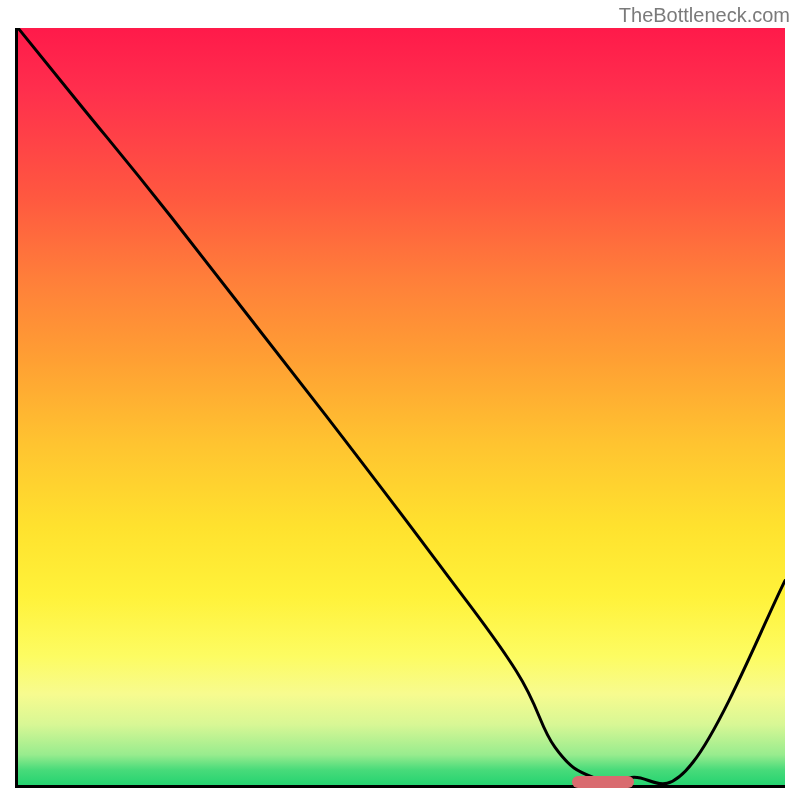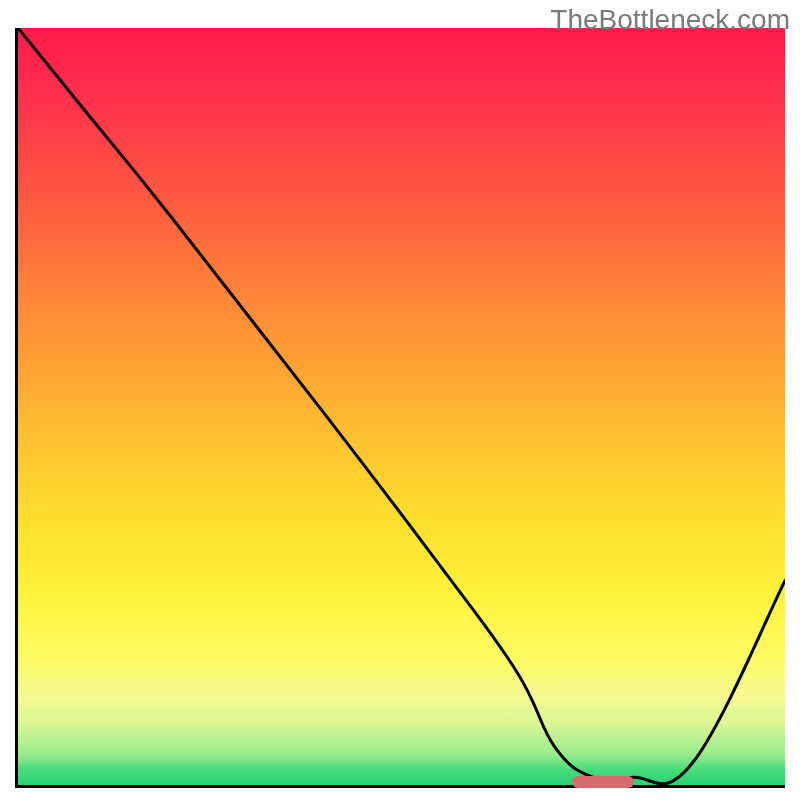--- a/index.html
+++ b/index.html
@@ -11,21 +11,21 @@
     width: 800px;
     height: 800px;
     background: #ffffff;
     position: relative;
     font-family: Arial, sans-serif;
   }
   .watermark {
     position: absolute;
     top: 4px;
     right: 10px;
-    font-size: 28px;
+    font-size: 20px;
     color: #7a7a7a;
     font-weight: 500;
     z-index: 10;
   }
   .plot-area {
     position: absolute;
     left: 15px;
     top: 28px;
     width: 770px;
     height: 760px;

